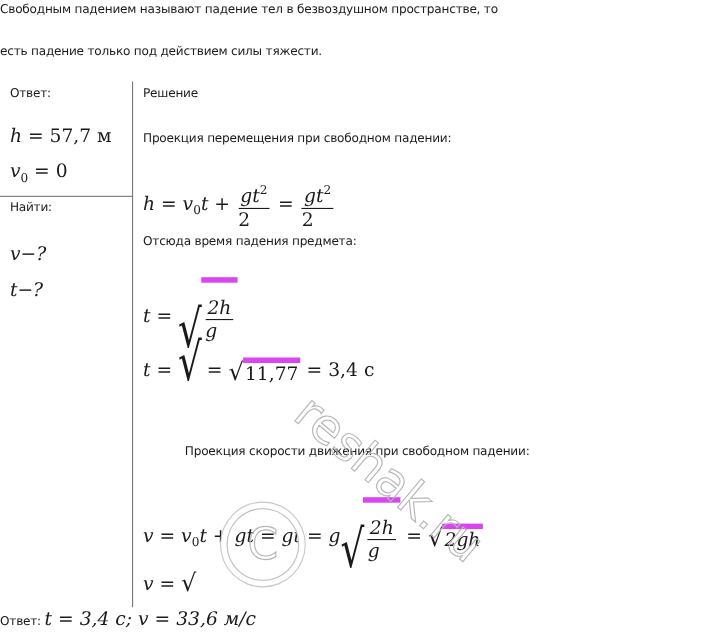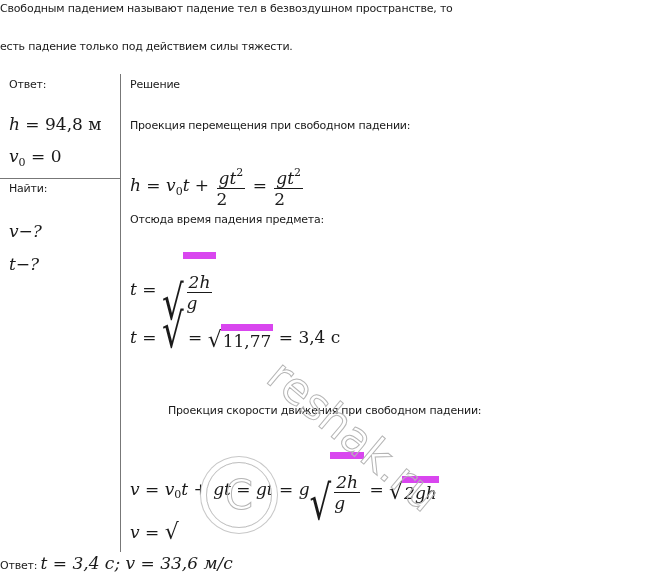--- a/index.html
+++ b/index.html
@@ -13,21 +13,21 @@
     .mi { font-style: italic; }
     .sub { font-size: 11px; vertical-align: -4px; font-style: normal; }
     .sup { font-size: 11px; vertical-align: 8px; font-style: normal; }
     .vline { position: absolute; left: 120px; top: 74px; width: 1px; height: 478px; background: #777; }
     .hline { position: absolute; left: 0; top: 178px; width: 121px; height: 1px; background: #777; }
     .frac { display: inline-flex; flex-direction: column; align-items: flex-start; vertical-align: middle; margin: 13px 2px; }
     .frac .num { border-bottom: 1px solid #1a1a1a; padding: 0 2px; line-height: 20px; }
     .frac .den { line-height: 20px; }
     .sqrt { display: inline-flex; align-items: stretch; vertical-align: middle; }
     .sqrt .rad { font-size: 22px; line-height: 1; align-self: flex-end; margin-right: -1px; }
-    .sqrt .body { border-top: 7px solid #d946ef; padding: 0 2px; display: inline-flex; align-items: center; }
+    .sqrt .body { border-top: 5px solid #d946ef; padding: 0 2px; display: inline-flex; align-items: center; }
     .sqrt.tall .rad { font-size: 34px; transform: scaleY(1.4); transform-origin: bottom; }
     .watermark {
       position: absolute; left: 250px; top: 410px; font-size: 44px; color: transparent;
       -webkit-text-stroke: 1px #b5b5b5; transform: rotate(40deg); font-family: "DejaVu Sans", sans-serif;
       pointer-events: none;
     }
     .copy {
       position: absolute; left: 206px; top: 462px; width: 64px; height: 64px; border-radius: 50%;
       border: 1px solid #c0c0c0; box-shadow: 0 0 0 5px #fff, 0 0 0 6px #c8c8c8;
       display: flex; align-items: center; justify-content: center; color: transparent;
@@ -38,21 +38,21 @@
 <body>
 
 <div class="abs txt" style="left:0;top:2px;">Свободным падением называют падение тел в безвоздушном пространстве, то</div>
 <div class="abs txt" style="left:0;top:40px;">есть падение только под действием силы тяжести.</div>
 
 <div class="vline"></div>
 <div class="hline"></div>
 
 <div class="abs txt" style="left:9px;top:78px;">Ответ:</div>
 <div class="abs math" style="left:9px;top:114px;">
-  <span class="mi">h</span><span> = 94,8 м</span>
+  <span class="mi">h</span><span> = 57,7 м</span>
 </div>
 <div class="abs math" style="left:9px;top:146px;">
   <span class="mi">v</span><span class="sub">0</span><span> = 0</span>
 </div>
 
 <div class="abs txt" style="left:9px;top:182px;">Найти:</div>
 <div class="abs math mi" style="left:9px;top:221px;">v−?</div>
 <div class="abs math mi" style="left:9px;top:254px;">t−?</div>
 
 <div class="abs txt" style="left:130px;top:78px;">Решение</div>

